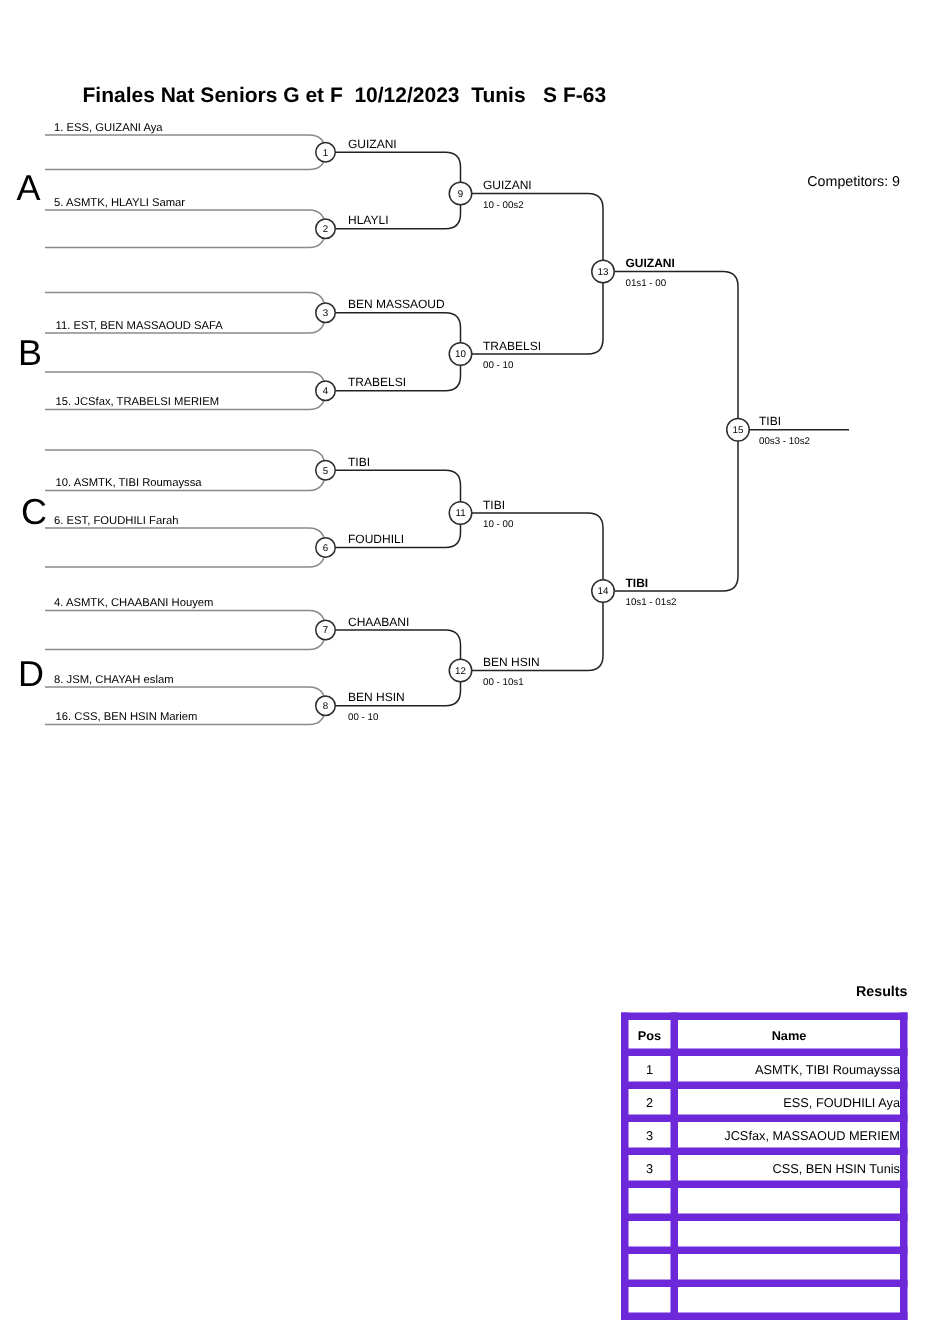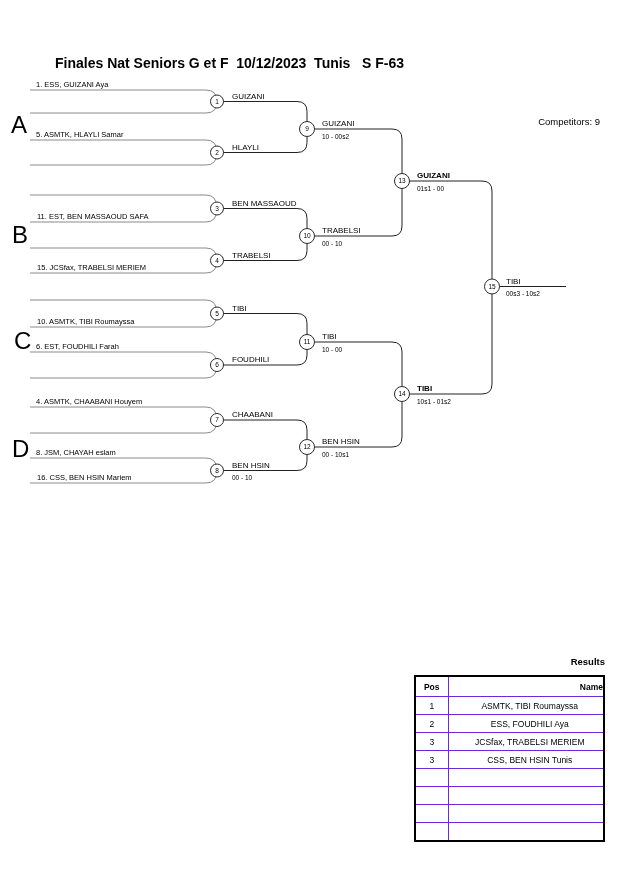--- a/index.html
+++ b/index.html
@@ -18,27 +18,27 @@
   .t-winner{font-size:8px;}
   .t-winner-bold{font-size:8px;font-weight:bold;}
   .t-score{font-size:6.5px;}
   .t-num{font-size:6.5px;text-anchor:middle;}
   .t-section{font-size:24px;}
   .results-title{position:absolute;left:414px;top:656px;width:191px;text-align:right;
          font-size:9.5px;font-weight:bold;}
   table.results{position:absolute;left:414px;top:675px;width:191px;
          border-collapse:collapse;table-layout:fixed;box-sizing:border-box;
          border:2px solid #000;font-size:8.5px;}
-  table.results td,table.results th{border:1px solid #6d28d9;padding:0;overflow:hidden;
+  table.results td,table.results th{border:5px solid #6d28d9;padding:0;overflow:hidden;
          white-space:nowrap;}
   table.results th{height:19px;font-weight:bold;font-size:8.5px;}
   table.results td{height:17px;}
   table.results .col-pos{width:33px;text-align:center;}
-  table.results .col-name{text-align:center;padding-left:8px;}
-  table.results th.col-name{text-align:right;padding-left:0;}
+  table.results .col-name{text-align:right;padding-left:8px;}
+  table.results th.col-name{text-align:center;padding-left:0;}
 </style>
 </head>
 <body>
 
 <div class="page">
 
   <svg class="bracket" width="630" height="560" viewBox="0 0 630 560">
 
     <g>
       <path class="pair" d="M30 90 H206 Q217 90 217 101.5"></path>
@@ -176,21 +176,21 @@
       <tr>
         <td class="col-pos">1</td>
         <td class="col-name">ASMTK, TIBI Roumayssa</td>
       </tr>
       <tr>
         <td class="col-pos">2</td>
         <td class="col-name">ESS, FOUDHILI Aya</td>
       </tr>
       <tr>
         <td class="col-pos">3</td>
-        <td class="col-name">JCSfax, TRABELSI MERIEM</td>
+        <td class="col-name">JCSfax, MASSAOUD MERIEM</td>
       </tr>
       <tr>
         <td class="col-pos">3</td>
         <td class="col-name">CSS, BEN HSIN Tunis</td>
       </tr>
       <tr>
         <td class="col-pos"></td>
         <td class="col-name"></td>
       </tr>
       <tr>

